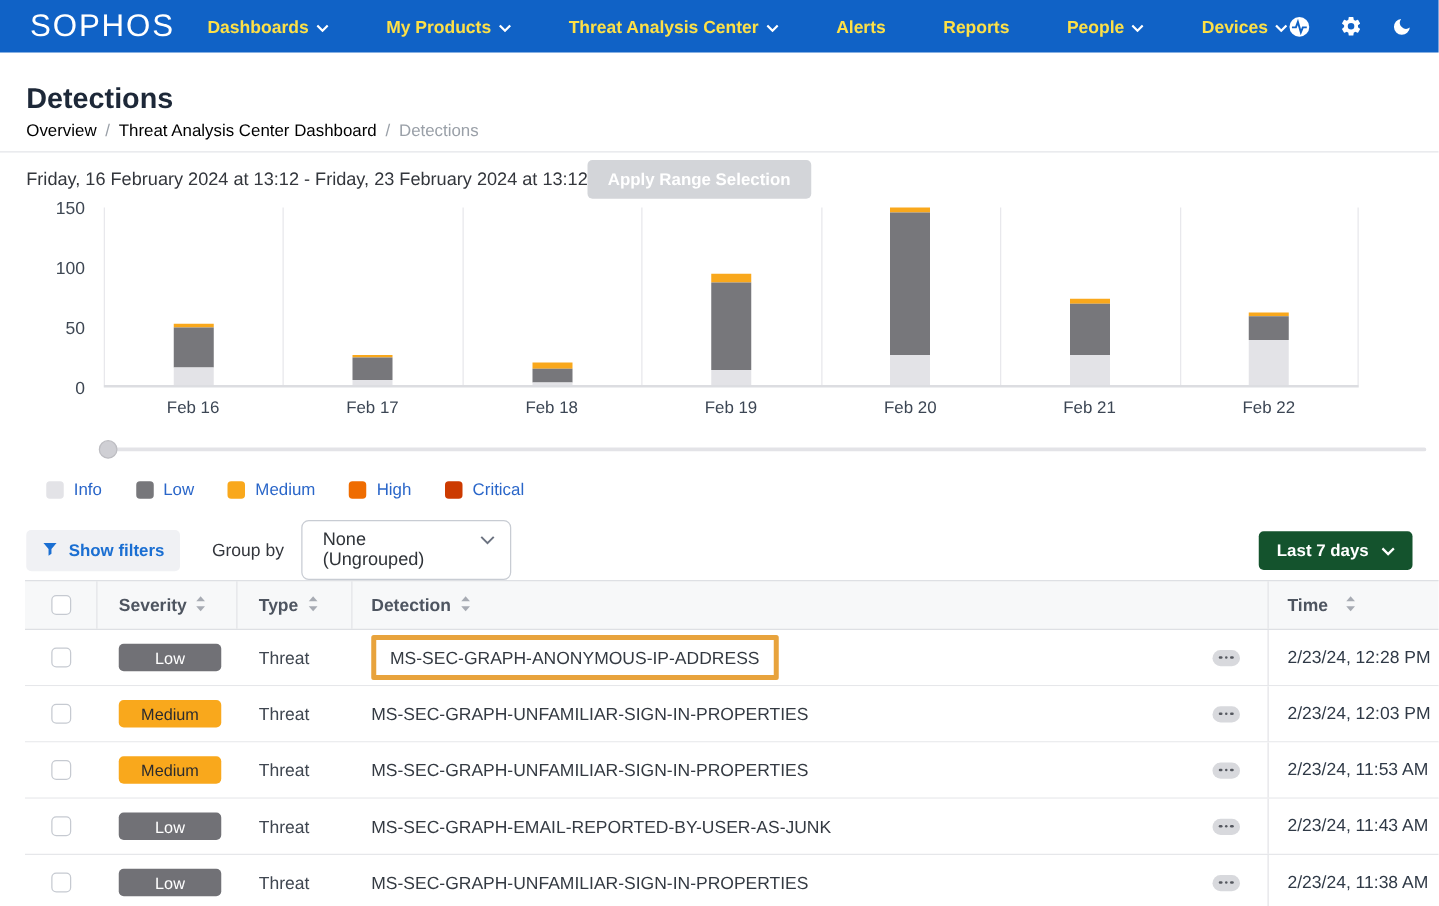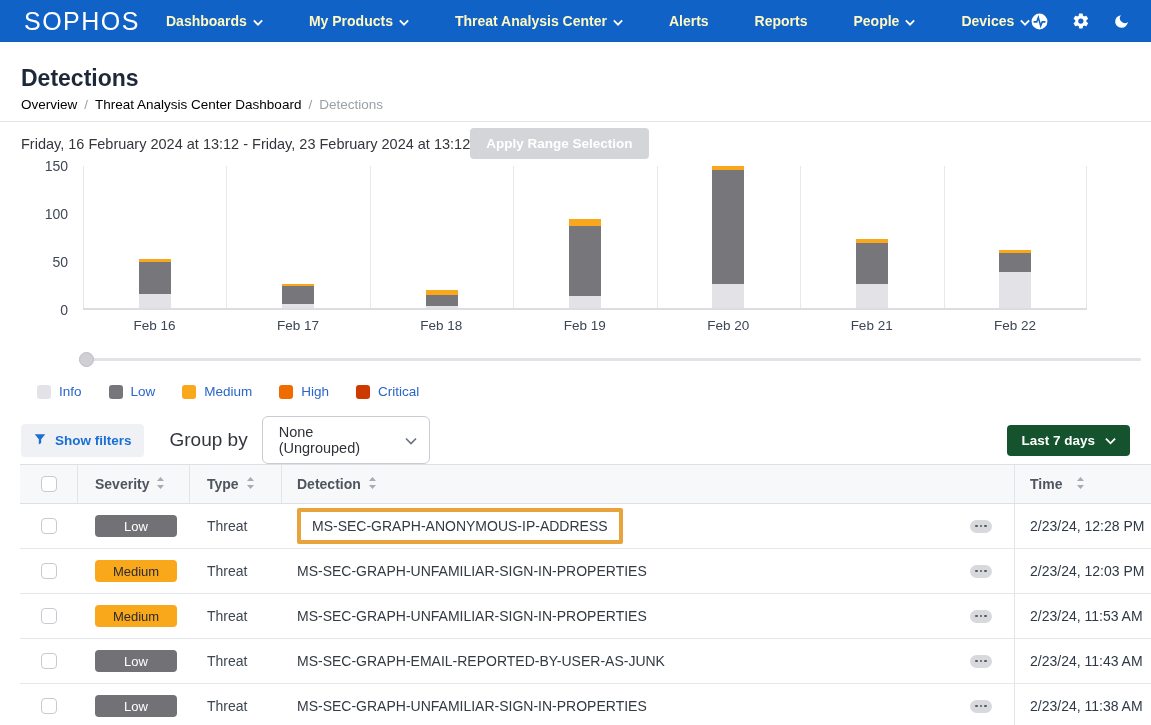--- a/index.html
+++ b/index.html
@@ -3,21 +3,21 @@
 <meta charset="utf-8">
 <style>
   * { margin:0; padding:0; box-sizing:border-box; }
   html,body { width:1151px; height:725px; overflow:hidden; background:#fff;
     font-family:"Liberation Sans", sans-serif; }
 
   
   .nav { height:42px; background:#1062c6; display:flex; align-items:center; padding:0 24px; }
   .brand { color:#fff; font-size:25px; font-weight:400; letter-spacing:1.5px; margin-right:26px; cursor:pointer; }
   .nav-menu { display:flex; align-items:center; gap:46px; flex:1; }
-  .nav-item { color:#fef9c3; font-size:14px; font-weight:700; display:flex; align-items:flex-start; gap:6px; cursor:pointer; white-space:nowrap; }
+  .nav-item { color:#fde047; font-size:14px; font-weight:700; display:flex; align-items:flex-start; gap:6px; cursor:pointer; white-space:nowrap; }
   .nav-icons { display:flex; align-items:center; gap:22px; }
   .nav-icon { width:19px; height:19px; display:flex; align-items:center; justify-content:center; cursor:pointer; }
 
   
   .page-header { padding:23px 21px 9px; border-bottom:1px solid #e4e5e9; }
   .page-title { font-size:23px; font-weight:700; color:#1d2838; }
   .breadcrumb { margin-top:5px; font-size:13.5px; display:flex; gap:7px; align-items:center; }
   .crumb-link { color:#000000; cursor:pointer; text-decoration:none; }
   .crumb-sep { color:#9aa0a8; }
   .crumb-current { color:#9aa0a8; }
@@ -46,22 +46,22 @@
   
   .legend { display:flex; align-items:center; gap:27px; padding-left:37px; margin-top:16px; }
   .legend-item { display:flex; align-items:center; gap:8px; cursor:pointer; }
   .legend-swatch { width:14px; height:14px; border-radius:3px; }
   .legend-label { font-size:13.5px; color:#2a66c9; }
 
   
   .filter-row { display:flex; align-items:center; margin-top:25px; padding:0 21px; height:32px; }
   .show-filters { display:flex; align-items:center; gap:8px; background:#f0f1f4; border:none;
     border-radius:4px; padding:8px 12px; color:#1b6fd2; font-size:13.5px; font-weight:700; cursor:pointer; }
-  .groupby-label { font-size:19px; color:#33363c; margin:0 14px 0 26px; }
-  .groupby-select { display:flex; align-items:center; justify-content:space-between; width:168px;
+  .groupby-label { font-size:14px; color:#33363c; margin:0 14px 0 26px; }
+  .groupby-select { display:flex; align-items:flex-start; justify-content:space-between; width:168px;
     border:1px solid #c8ccd3; border-radius:6px; background:#fff; padding:7px 12px 7px 16px;
     font-size:14.5px; color:#2f3338; cursor:pointer;gap:15px; }
   .spacer { flex:1; }
   .range-select-btn { display:flex; align-items:center; gap:10px; background:#14532d; color:#fff;
     border:none; border-radius:4px; padding:8px 14px; font-size:13.5px; font-weight:700; cursor:pointer; }
 
   
   .table { margin:8px 0 0 20px; width:1131px; }
   .thead { display:flex; align-items:center; height:40px; background:#f7f8f9;
     border-top:1px solid #dee0e4; border-bottom:1px solid #dee0e4; }

